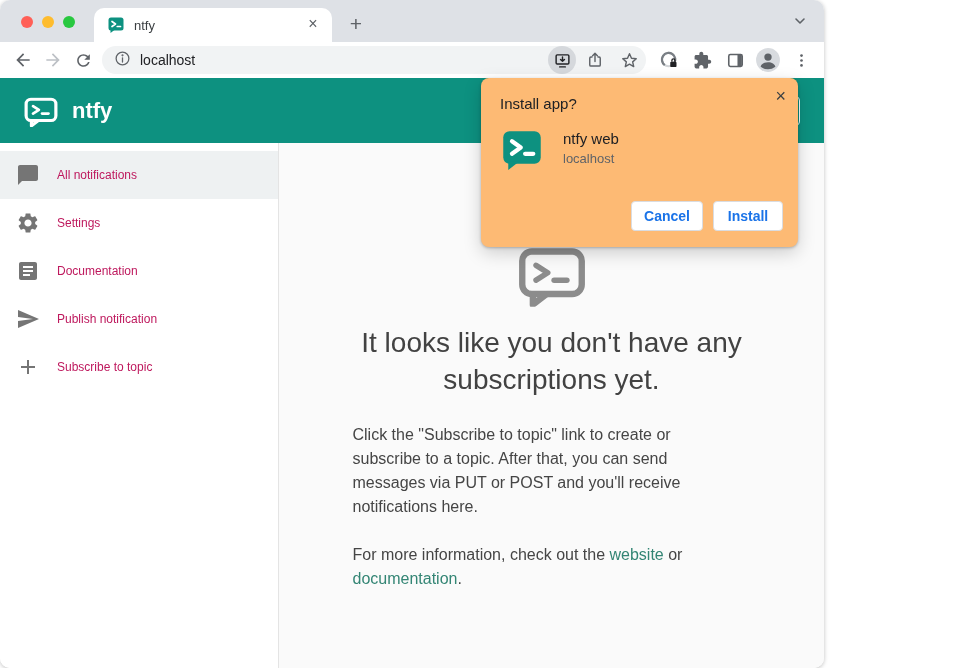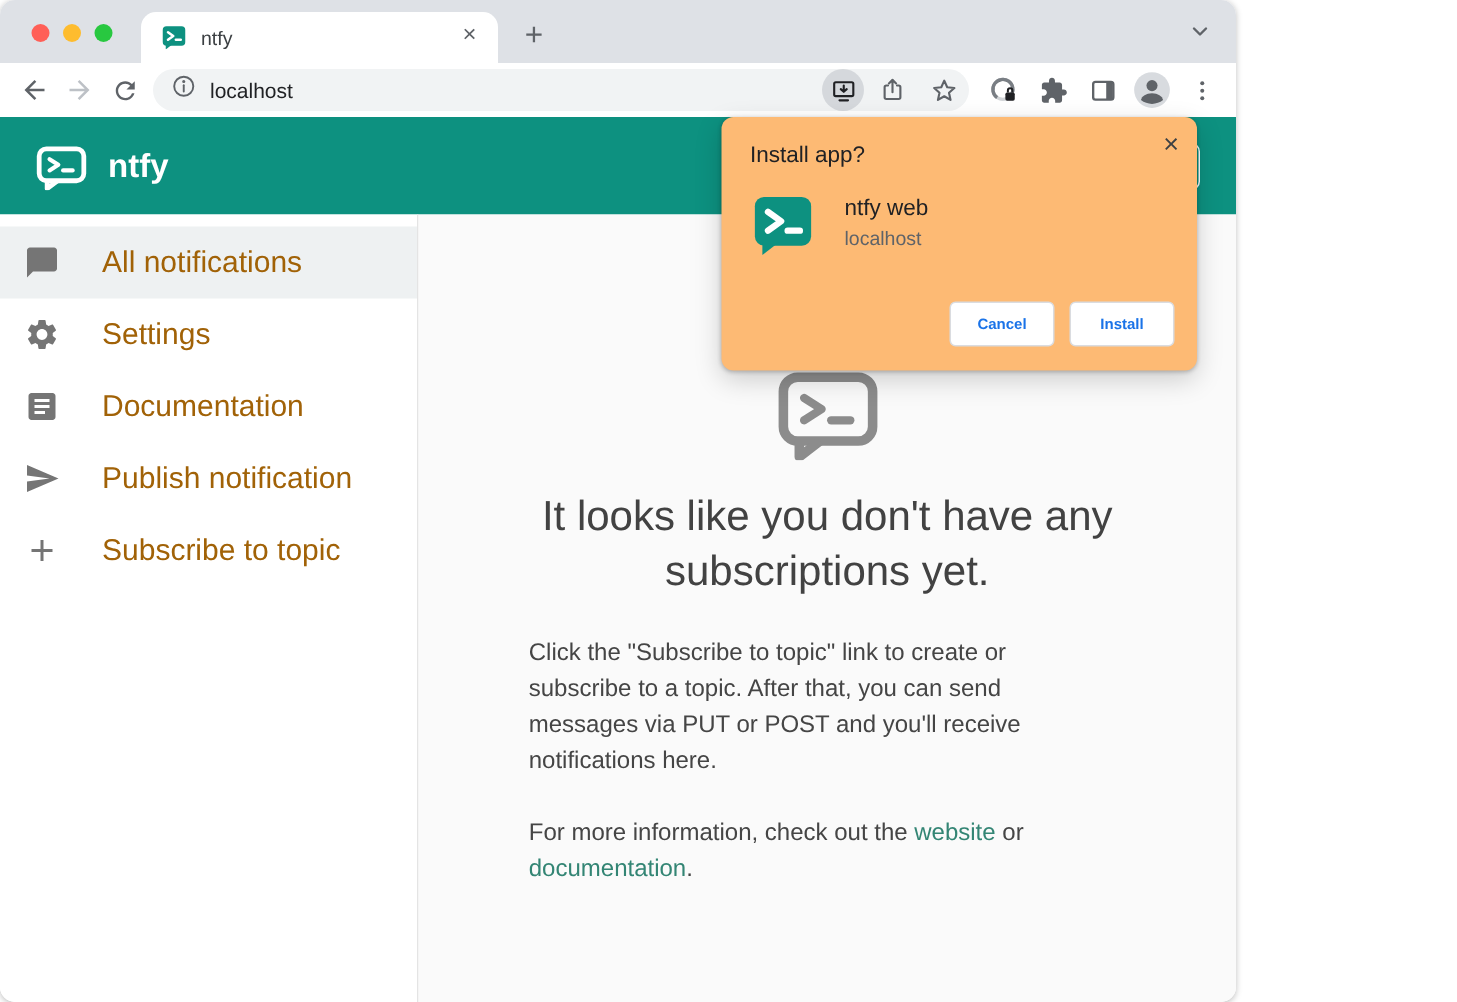--- a/index.html
+++ b/index.html
@@ -42,21 +42,21 @@
   .signin { color: #fff; font-weight: bold; font-size: 14px; letter-spacing: .4px; margin-right: 14px; cursor: default; }
   .signup { color: #fff; font-weight: normal; font-size: 14px; letter-spacing: .4px; border: 1.5px solid #fff;
             border-radius: 6px; padding: 7px 17px; background: transparent; font-family: inherit; cursor: default; }
 
   
   .page-body { display: flex; height: 525px; }
   aside { width: 279px; background: #fff; border-right: 1px solid #e4e4e4; padding-top: 8px; flex: none; }
   .side-item { height: 48px; display: flex; align-items: center; padding: 0 16px; cursor: default; }
   .side-item.selected { background: #eef1f2; }
   .side-item svg { flex: none; fill: #757575; }
-  .side-item .lbl { margin-left: 28px; font-size: 20px; color: #a16207; }
+  .side-item .lbl { margin-left: 17px; font-size: 12px; color: #be185d; }
 
   main { flex: 1; background: #fafafa; display: flex; flex-direction: column; align-items: center;
          padding-top: 104px; }
   .empty { width: 402px; text-align: center; }
   .empty-logo { color: #8c8c8c; }
   .empty h2 { font-size: 28px; font-weight: 400; color: #424242; margin: 14px 0 0; line-height: 1.32; }
   .empty p { width: 362px; margin: 24px 0 0 2px; text-align: left; font-size: 16px; line-height: 1.5;
              color: #454545; }
   .empty a { color: #338574; cursor: pointer; }
 
@@ -66,21 +66,21 @@
             box-shadow: 0 1px 3px rgba(0,0,0,.24), 0 6px 18px rgba(0,0,0,.18); }
   .dialog h3 { margin: 2px 0 0 4px; font-size: 15px; font-weight: 400; color: #202124; }
   .dlg-close { position: absolute; top: 8px; right: 12px; font-size: 18px; color: #3c4043; cursor: default; }
   .app-row { display: flex; margin: 16px 0 0 6px; }
   .app-ico { flex: none; }
   .app-meta { margin: 2px 0 0 21px; }
   .app-name { font-size: 15px; color: #202124; }
   .app-origin { font-size: 13px; color: #5f6368; margin-top: 4px; }
   .dlg-actions { position: absolute; right: 15px; bottom: 16px; display: flex; gap: 10px; }
   .dbtn { min-width: 70px; height: 30px; border: 1px solid #dadce0; border-radius: 4px; background: #fff;
-          color: #1a73e8; font-size: 10px; font-weight: bold; font-family: inherit; padding: 0 12px; cursor: default; margin-top: 32px; }
+          color: #1a73e8; font-size: 14px; font-weight: bold; font-family: inherit; padding: 0 12px; cursor: default; margin-top: 32px; }
 </style>
 </head>
 <body>
 
 <svg width="0" height="0" style="position:absolute">
   <symbol id="ntfy-outline" viewBox="0 0 32 28">
     <rect x="2" y="2" width="28" height="20" rx="4.5" fill="none" stroke="currentColor" stroke-width="3"></rect>
     <path d="M7 22 v5 l6.5 -5" fill="none" stroke="currentColor" stroke-width="3" stroke-linejoin="round"></path>
     <path d="M8.5 8.5 l5.5 3.5 -5.5 3.5" fill="none" stroke="currentColor" stroke-width="2.6" stroke-linecap="round" stroke-linejoin="round"></path>
     <path d="M17 15.5 h6" stroke="currentColor" stroke-width="2.6" stroke-linecap="round"></path>

